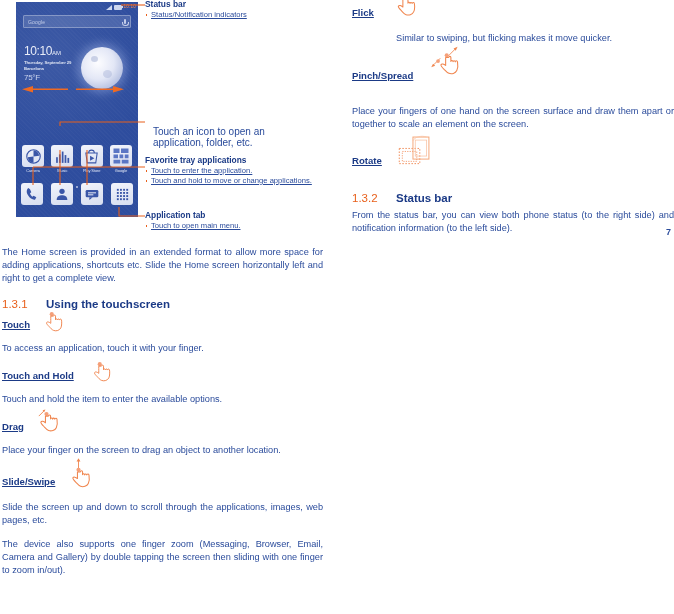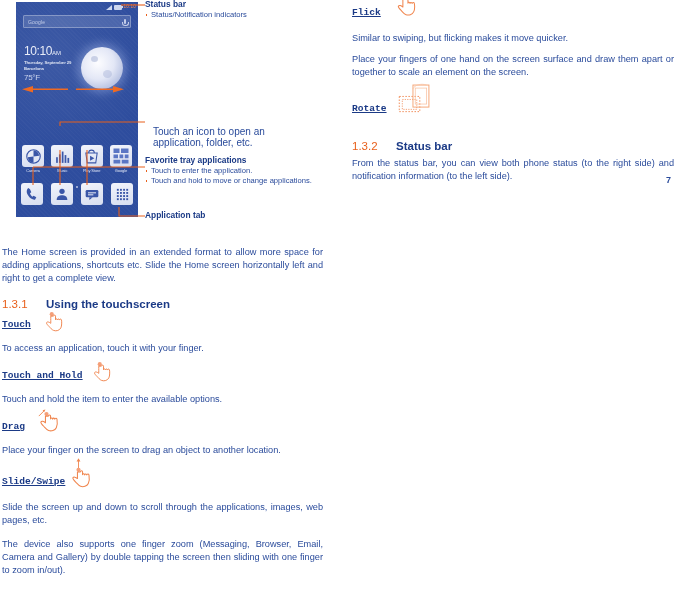--- a/index.html
+++ b/index.html
@@ -25,21 +25,21 @@
   }
   .h2{
     font-size:11.5px;font-weight:bold;color:#1b3a86;
     margin:0;padding:0;display:flex;align-items:baseline;
   }
   .h2 .num{color:#e8601c;width:44px;display:inline-block;font-weight:normal;}
   .gesture-head{
     font-weight:bold;font-size:9.6px;color:#1b3a86;
     text-decoration:underline;display:inline-block;
   }
-  .gesture-row{position:relative;height:20px;margin:0;font-family:Liberation Mono, monospace;}
+  .gesture-row{position:relative;height:20px;margin:0;}
 
   
   .phone{
     position:absolute;left:14px;top:2px;width:122px;height:215px;
     background:#2e4d9e;
     background-image:
       radial-gradient(circle at 30% 25%, rgba(255,255,255,.07), rgba(255,255,255,0) 55%),
       repeating-linear-gradient(45deg, rgba(255,255,255,.025) 0 1px, rgba(255,255,255,0) 1px 3px);
     overflow:hidden;
   }
@@ -103,21 +103,21 @@
   .dock .ic{
     width:22px;height:22px;border-radius:3px;
     background:linear-gradient(165deg,#f2f4fb,#d6ddf0);
     display:flex;align-items:center;justify-content:center;position:relative;overflow:hidden;
   }
 
   
   .callout-svg{position:absolute;left:0;top:0;width:340px;height:240px;pointer-events:none;}
   .co{position:absolute;}
   .co .t{font-weight:bold;font-size:8.4px;color:#1b3a86;line-height:11px;margin:0;}
-  .co ul{margin:0;padding:0;list-style:none;}
+  .co ul{margin:0;padding:0;list-style:none;text-decoration:underline;}
   .co li{
     font-size:7.6px;line-height:10px;color:#2a4b9b;
     padding-left:6px;position:relative;text-align:justify;
   }
   .co li:before{content:"";position:absolute;left:0.5px;top:4px;width:1.7px;height:1.7px;background:#e8601c;}
 
   
   .pg{
     position:absolute;bottom:6px;font-size:9px;font-weight:bold;color:#2a4b9b;
   }
@@ -296,20 +296,23 @@
     <div class="co" style="left:143px;top:155px;width:180px;">
       <p class="t">Favorite tray applications</p>
       <ul>
         <li>Touch to enter the application.</li>
         <li>Touch and hold to move or change applications.</li>
       </ul>
     </div>
 
     <div class="co" style="left:143px;top:210px;width:180px;">
       <p class="t">Application tab</p>
+      <ul>
+        <li>Touch to open main menu.</li>
+      </ul>
     </div>
 
     <div style="position:absolute;left:0;top:246px;width:321px;">
 
       <p class="body-text">The Home screen is provided in an extended format to allow more space for adding applications, shortcuts etc. Slide the Home screen horizontally left and right to get a complete view.</p>
 
       <div class="h2" style="margin:12px 0 4px 0;">
         <span class="num">1.3.1</span>
         <span>Using the touchscreen</span>
       </div>
@@ -364,22 +367,34 @@
     <div class="gesture-row" style="height:24px;margin-top:2px;">
       <span class="gesture-head">Flick</span>
       <svg style="position:absolute;left:38px;top:-10px;" width="32" height="30" viewBox="0 0 46 42">
         <circle cx="6" cy="7" r="2" fill="none" stroke="#f0864f" stroke-width="1.1"></circle>
         <path d="M9 7 L12 7 M15 7 L18 7 M22 7 L33 7" stroke="#f0864f" stroke-width="1.2" fill="none"></path>
         <path d="M37 7 L31.5 4.4 L31.5 9.6 Z" fill="#f0864f"></path>
         <circle cx="20" cy="7" r="3" fill="#f5a07a"></circle>
         <path d="M18.5 10 C18.5 15 18.5 19 18.5 21 C16 19 13 18 12 20 C11.5 21.5 14 24 16 26 C18 28 20 31 23 32 C27 33.5 32 32 34 28 C35.5 25 35.5 19 35 16 C34.7 14 32 14 31.8 16 C31.7 14 29 13.8 28.8 15.8 C28.6 13.8 26 13.7 25.8 15.6 L25.8 10 C25.8 8 23 7.8 22.6 10 Z" fill="none" stroke="#f0864f" stroke-width="1.5" stroke-linejoin="round"></path>
       </svg>
     </div>
-    <p class="body-text" style="margin-top:6px;">Similar to swiping, but flicking makes it move quicker.</p>
-
+    <p class="body-text" style="margin-top:6px;margin-left:44px;">Similar to swiping, but flicking makes it move quicker.</p>
+
+    <div class="gesture-row" style="height:34px;margin-top:20px;">
+      <span class="gesture-head">Pinch/Spread</span>
+      <svg style="position:absolute;left:76px;top:-22px;" width="36" height="42" viewBox="0 0 50 58">
+        <path d="M8 30 L17 21" stroke="#f0864f" stroke-width="1.2" fill="none"></path>
+        <path d="M4.5 33.5 L10 31.5 L7 28.5 Z" fill="#f0864f"></path>
+        <path d="M28 18 L38 8" stroke="#f0864f" stroke-width="1.2" fill="none"></path>
+        <path d="M41 5 L35.5 7.5 L38.5 10.5 Z" fill="#f0864f"></path>
+        <circle cx="14" cy="25" r="2.6" fill="#f5a07a"></circle>
+        <circle cx="26" cy="17" r="2.8" fill="#f5a07a"></circle>
+        <path d="M24.5 20 C24.5 25 24.5 29 24.5 31 C22 29 19 28 18 30 C17.5 31.5 20 34 22 36 C24 38 26 41 29 42 C33 43.5 38 42 40 38 C41.5 35 41.5 29 41 26 C40.7 24 38 24 37.8 26 C37.7 24 35 23.8 34.8 25.8 C34.6 23.8 32 23.7 31.8 25.6 L31.8 20 C31.8 18 29 17.8 28.6 20 Z" fill="none" stroke="#f0864f" stroke-width="1.5" stroke-linejoin="round"></path>
+      </svg>
+    </div>
     <p class="body-text" style="margin-top:6px;">Place your fingers of one hand on the screen surface and draw them apart or together to scale an element on the screen.</p>
 
     <div class="gesture-row" style="height:26px;margin-top:18px;">
       <span class="gesture-head">Rotate</span>
       <svg style="position:absolute;left:44px;top:-16px;" width="40" height="38" viewBox="0 0 52 50">
         <rect x="4" y="19" width="27" height="20" fill="none" stroke="#f0864f" stroke-width="1.2" stroke-dasharray="2 2"></rect>
         <rect x="8" y="23" width="19" height="13" fill="none" stroke="#f0864f" stroke-width="1" stroke-dasharray="1.6 1.6"></rect>
         <rect x="22" y="4" width="21" height="29" fill="none" stroke="#f5a779" stroke-width="1.3"></rect>
         <rect x="25" y="8" width="15" height="21" fill="none" stroke="#f8c2a2" stroke-width="1"></rect>
         <path d="M22 9 C24 4 33 1.5 40 4" fill="none" stroke="#f8c2a2" stroke-width="1"></path>

